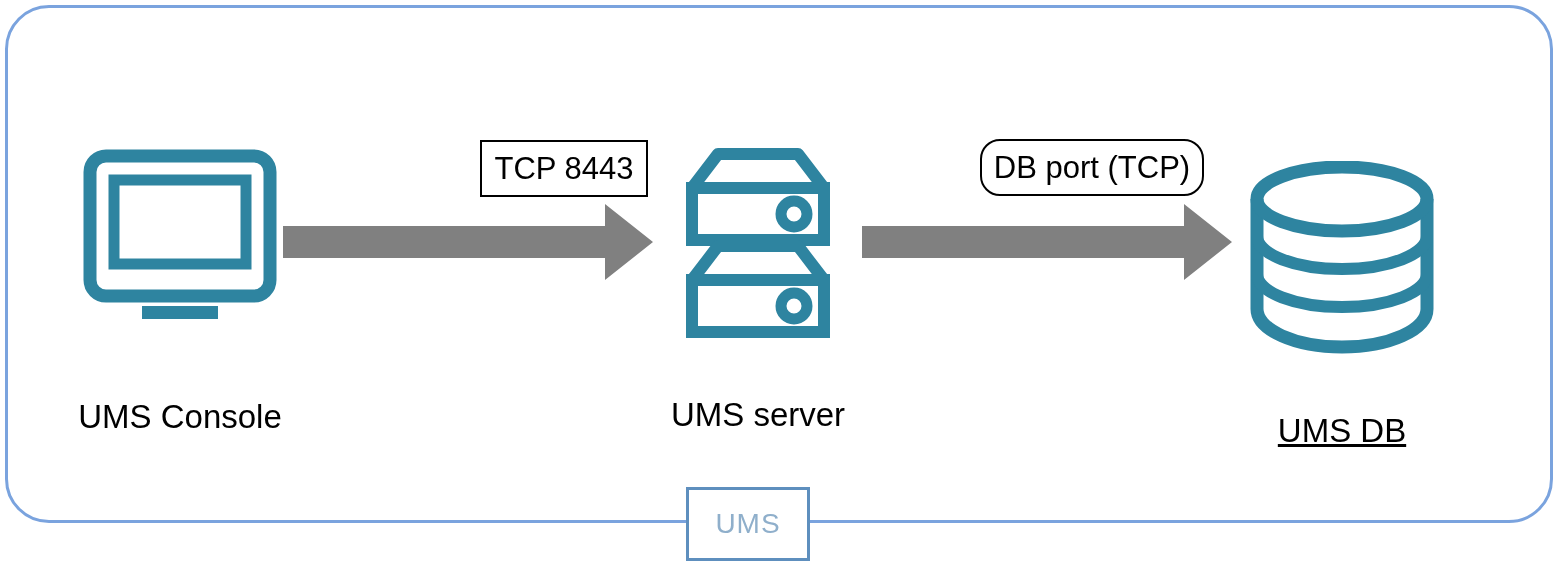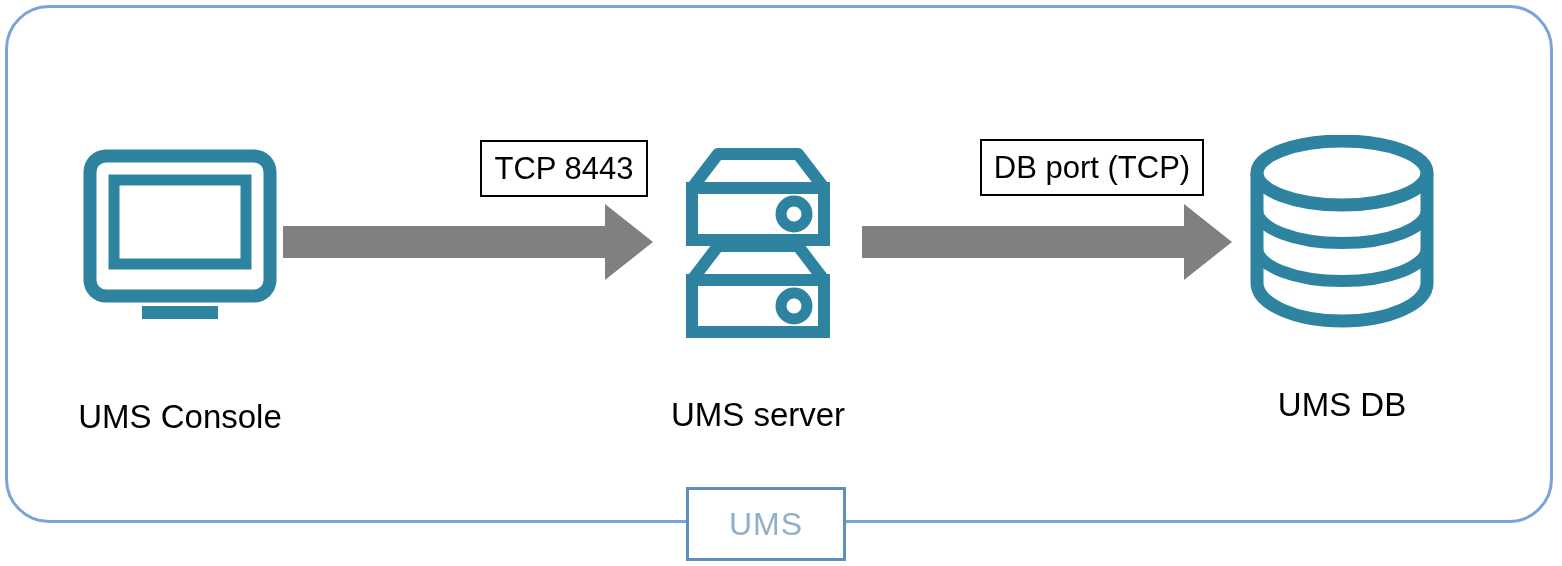--- a/index.html
+++ b/index.html
@@ -39,21 +39,21 @@
     margin: 0 auto;
   }
   .node-label {
     font-size: 33px;
     color: #000000;
     line-height: 1;
     white-space: nowrap;
   }
   #node-console { left: 30px; top: 148px; width: 300px; }
   #node-server  { left: 608px; top: 140px; width: 300px; }
-  #node-db      { left: 1192px; top: 135px; width: 300px; }
+  #node-db      { left: 1192px; top: 161px; width: 300px; text-decoration: underline; }
   #node-console .node-label { margin-top: 72px; }
   #node-server  .node-label { margin-top: 58px; }
   #node-db      .node-label { margin-top: 58px; }
 
   
   .arrow {
     position: absolute;
     top: 196px;
   }
   #arrow-console-server { left: 283px; }
@@ -66,36 +66,36 @@
     background: #ffffff;
     box-sizing: border-box;
     display: flex;
     align-items: center;
     justify-content: center;
     font-size: 31px;
     color: #000000;
     white-space: nowrap;
   }
   #port-box-1 { left: 480px; top: 140px; width: 168px; height: 57px; }
-  #port-box-2 { left: 980px; top: 139px; width: 224px; height: 57px; }
+  #port-box-2 { left: 980px; top: 139px; width: 224px; height: 57px; border-radius: 20px; }
 
   
   .ums-badge {
     position: absolute;
     left: 686px;
     top: 487px;
-    width: 160px;
+    width: 124px;
     height: 74px;
     border: 3px solid #5E8FBE;
     background: #ffffff;
     box-sizing: border-box;
     display: flex;
     align-items: center;
     justify-content: center;
-    font-size: 32px;
+    font-size: 28px;
     color: #8FAFCB;
     letter-spacing: 1px;
   }
 </style>
 </head>
 <body>
 
 <div id="diagram-root">
 
   <div class="outer-frame"></div>

